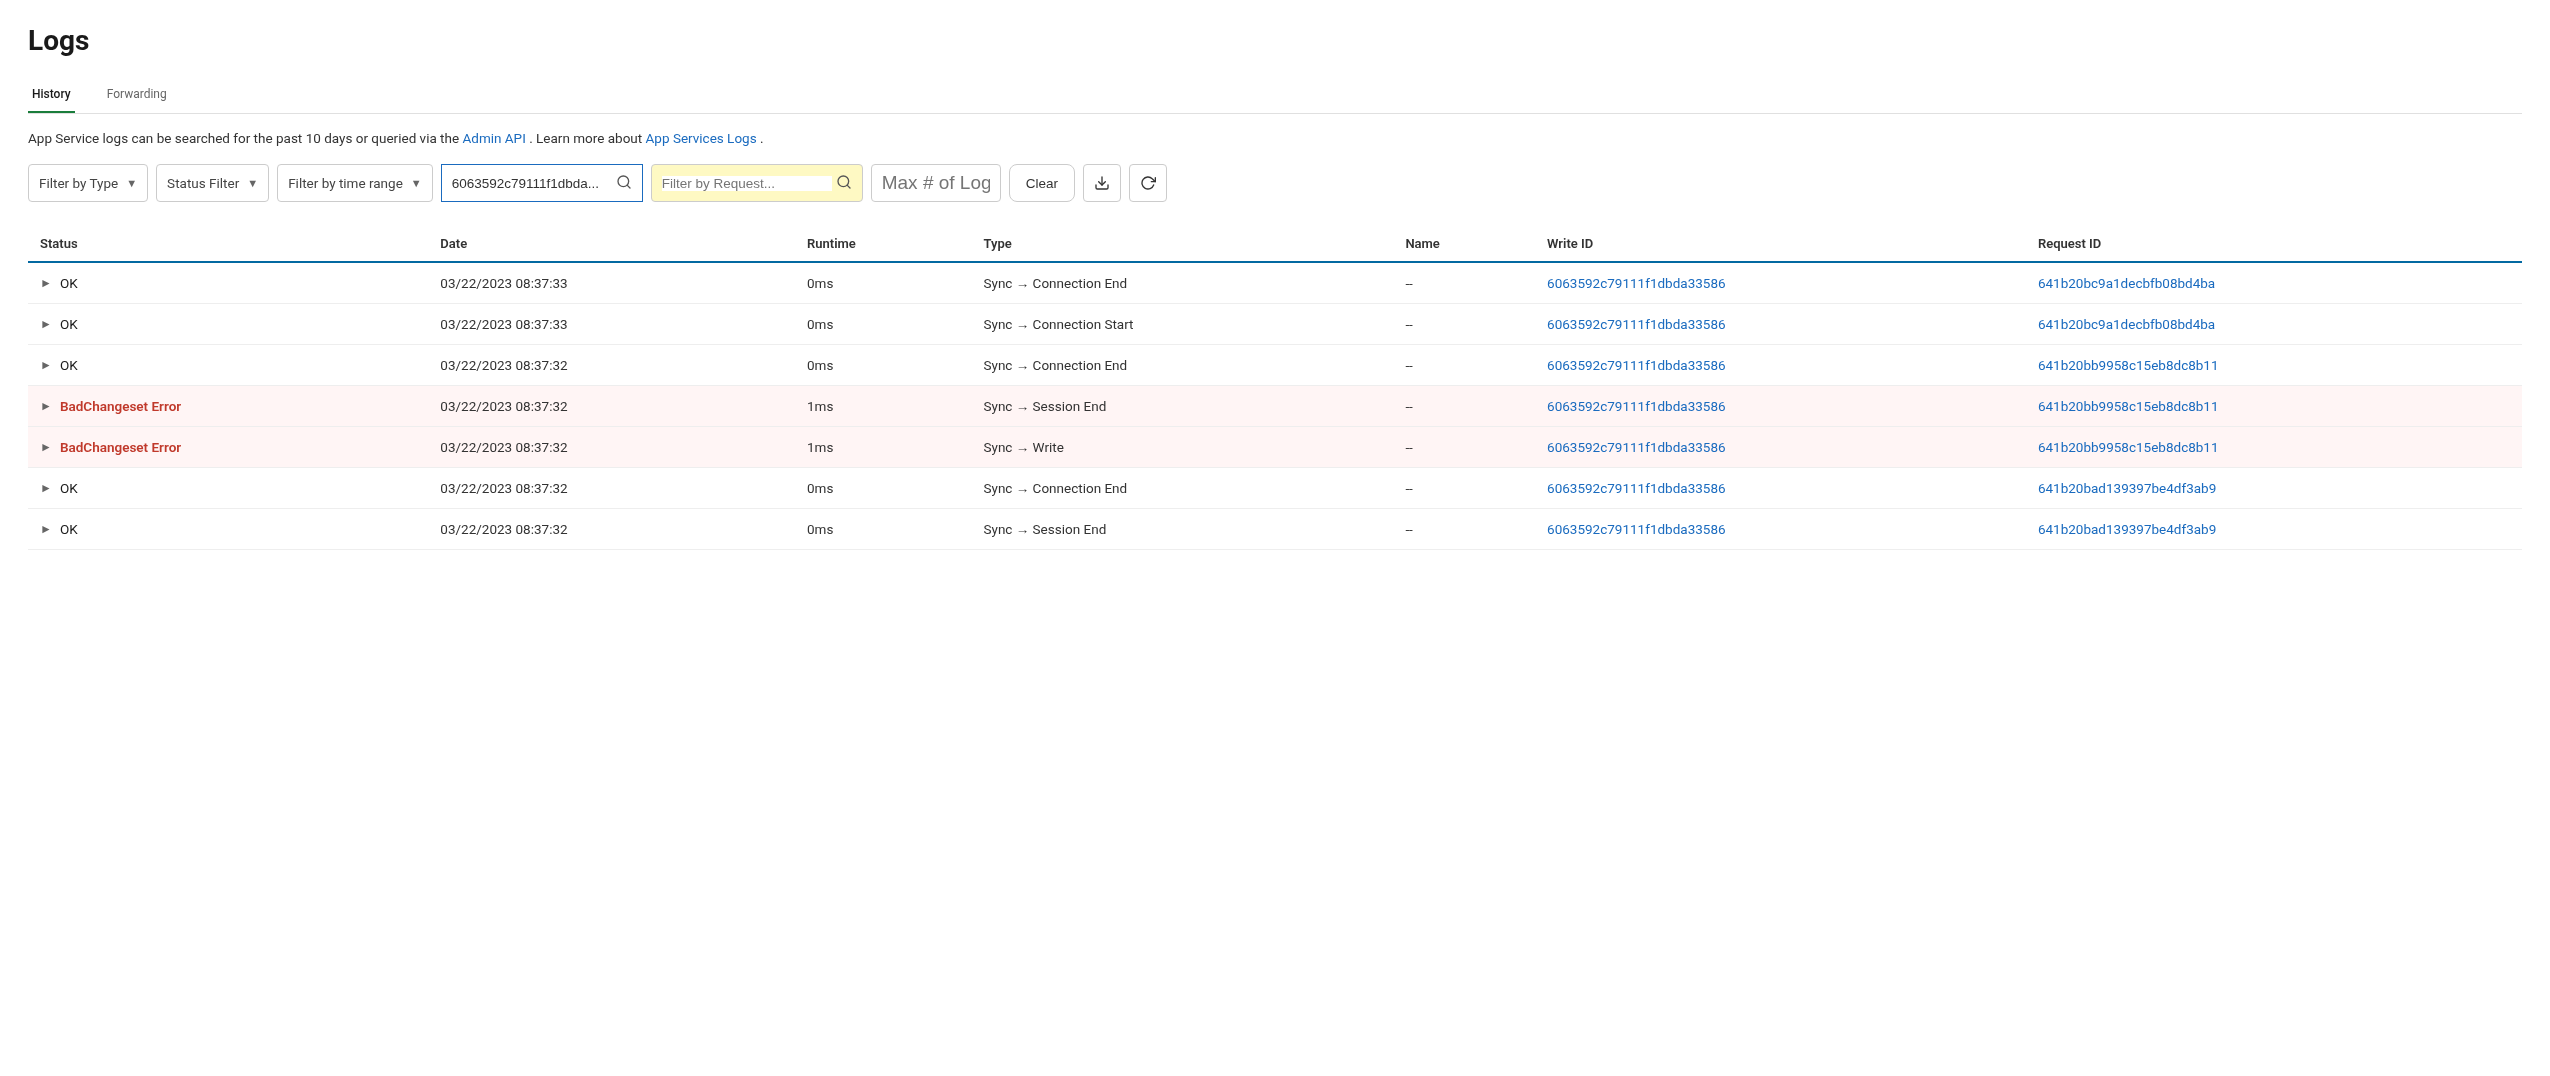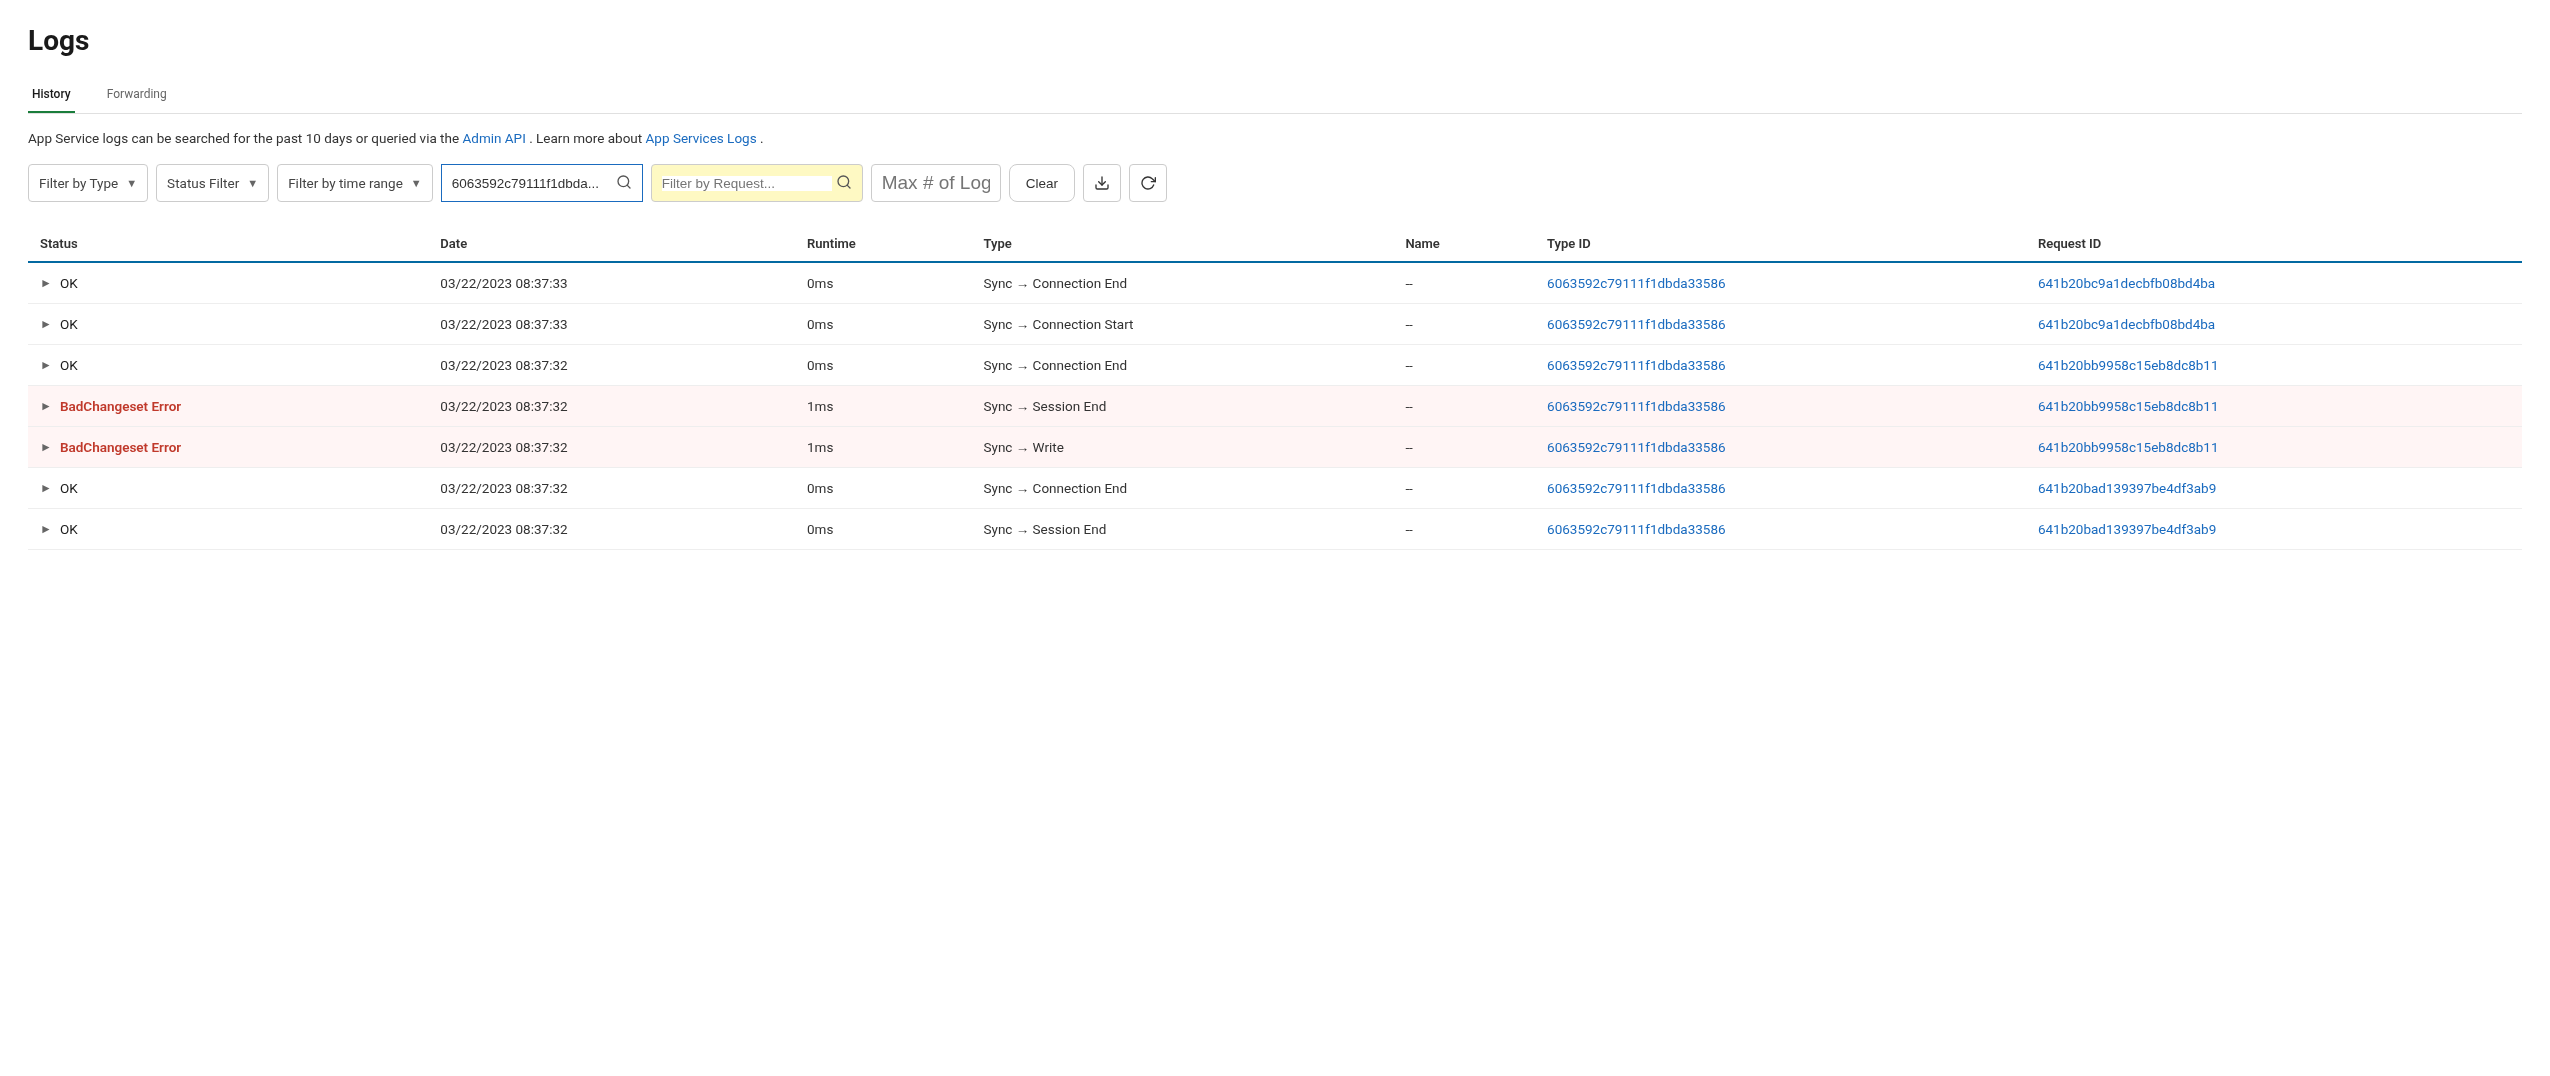--- a/index.html
+++ b/index.html
@@ -131,21 +131,21 @@
 
   <div class="table-container">
     <table class="table">
       <thead>
         <tr>
           <th>Status</th>
           <th>Date</th>
           <th>Runtime</th>
           <th>Type</th>
           <th>Name</th>
-          <th>Type ID</th>
+          <th>Write ID</th>
           <th>Request ID</th>
         </tr>
       </thead>
       <tbody id="table-body">
       <tr>
     <td>
       <div class="status-cell">
         <span class="expand-arrow">►</span>
         <span class="status-ok">OK</span>
       </div>

